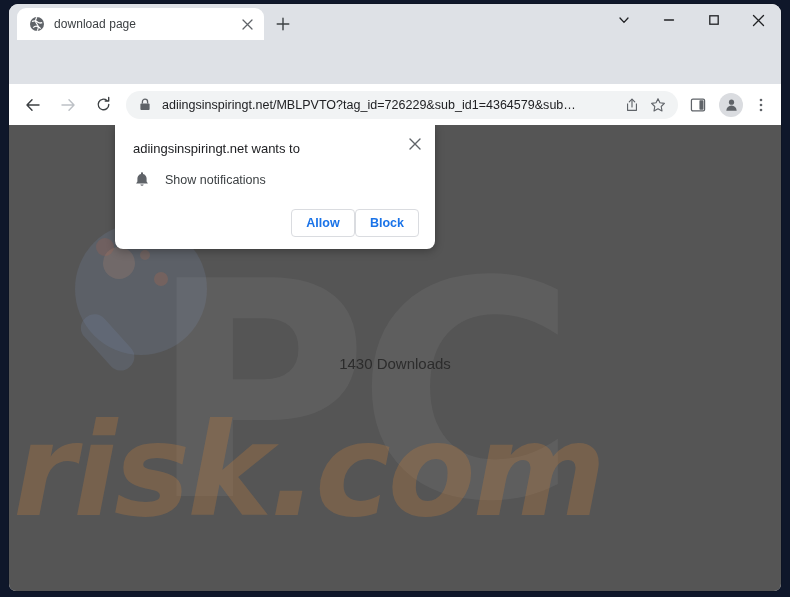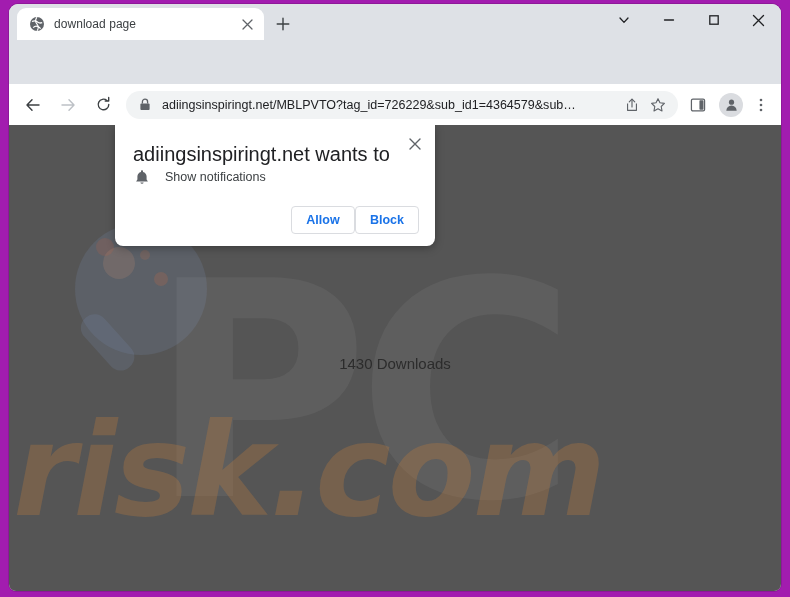--- a/index.html
+++ b/index.html
@@ -7,21 +7,21 @@
     margin: 0; padding: 0;
     width: 790px; height: 597px;
     overflow: hidden;
     font-family: "Liberation Sans", sans-serif;
   }
   body { background: #2b5fa3; }
 
   
   #desktop {
     position: absolute; inset: 0;
-    background: #a21caf;
+    background: #0f172a;
     padding-left: 8px;
   }
 
   
   #browser-window {
     position: absolute;
     left: 9px; top: 4px;
     width: 772px; height: 587px;
     background: #dee1e6;
     border-radius: 9px 9px 7px 7px;
@@ -236,25 +236,25 @@
     z-index: 20;
   }
   #bubble-close {
     position: absolute;
     right: 9px; top: 8px;
     width: 22px; height: 22px;
     display: flex; align-items: center; justify-content: center;
     color: #5f6368;
   }
   #bubble-title {
-    font-size: 20px;
+    font-size: 13px;
     color: #202124;
     line-height: 1.3;
     padding-right: 26px;
-    margin-bottom: 1px;
+    margin-bottom: 13px;
   }
   #bubble-perm-row {
     display: flex;
     align-items: center;
     margin-bottom: 20px;
   }
   #bell-icon {
     flex: 0 0 18px;
     width: 18px; height: 18px;
     margin-right: 14px;

